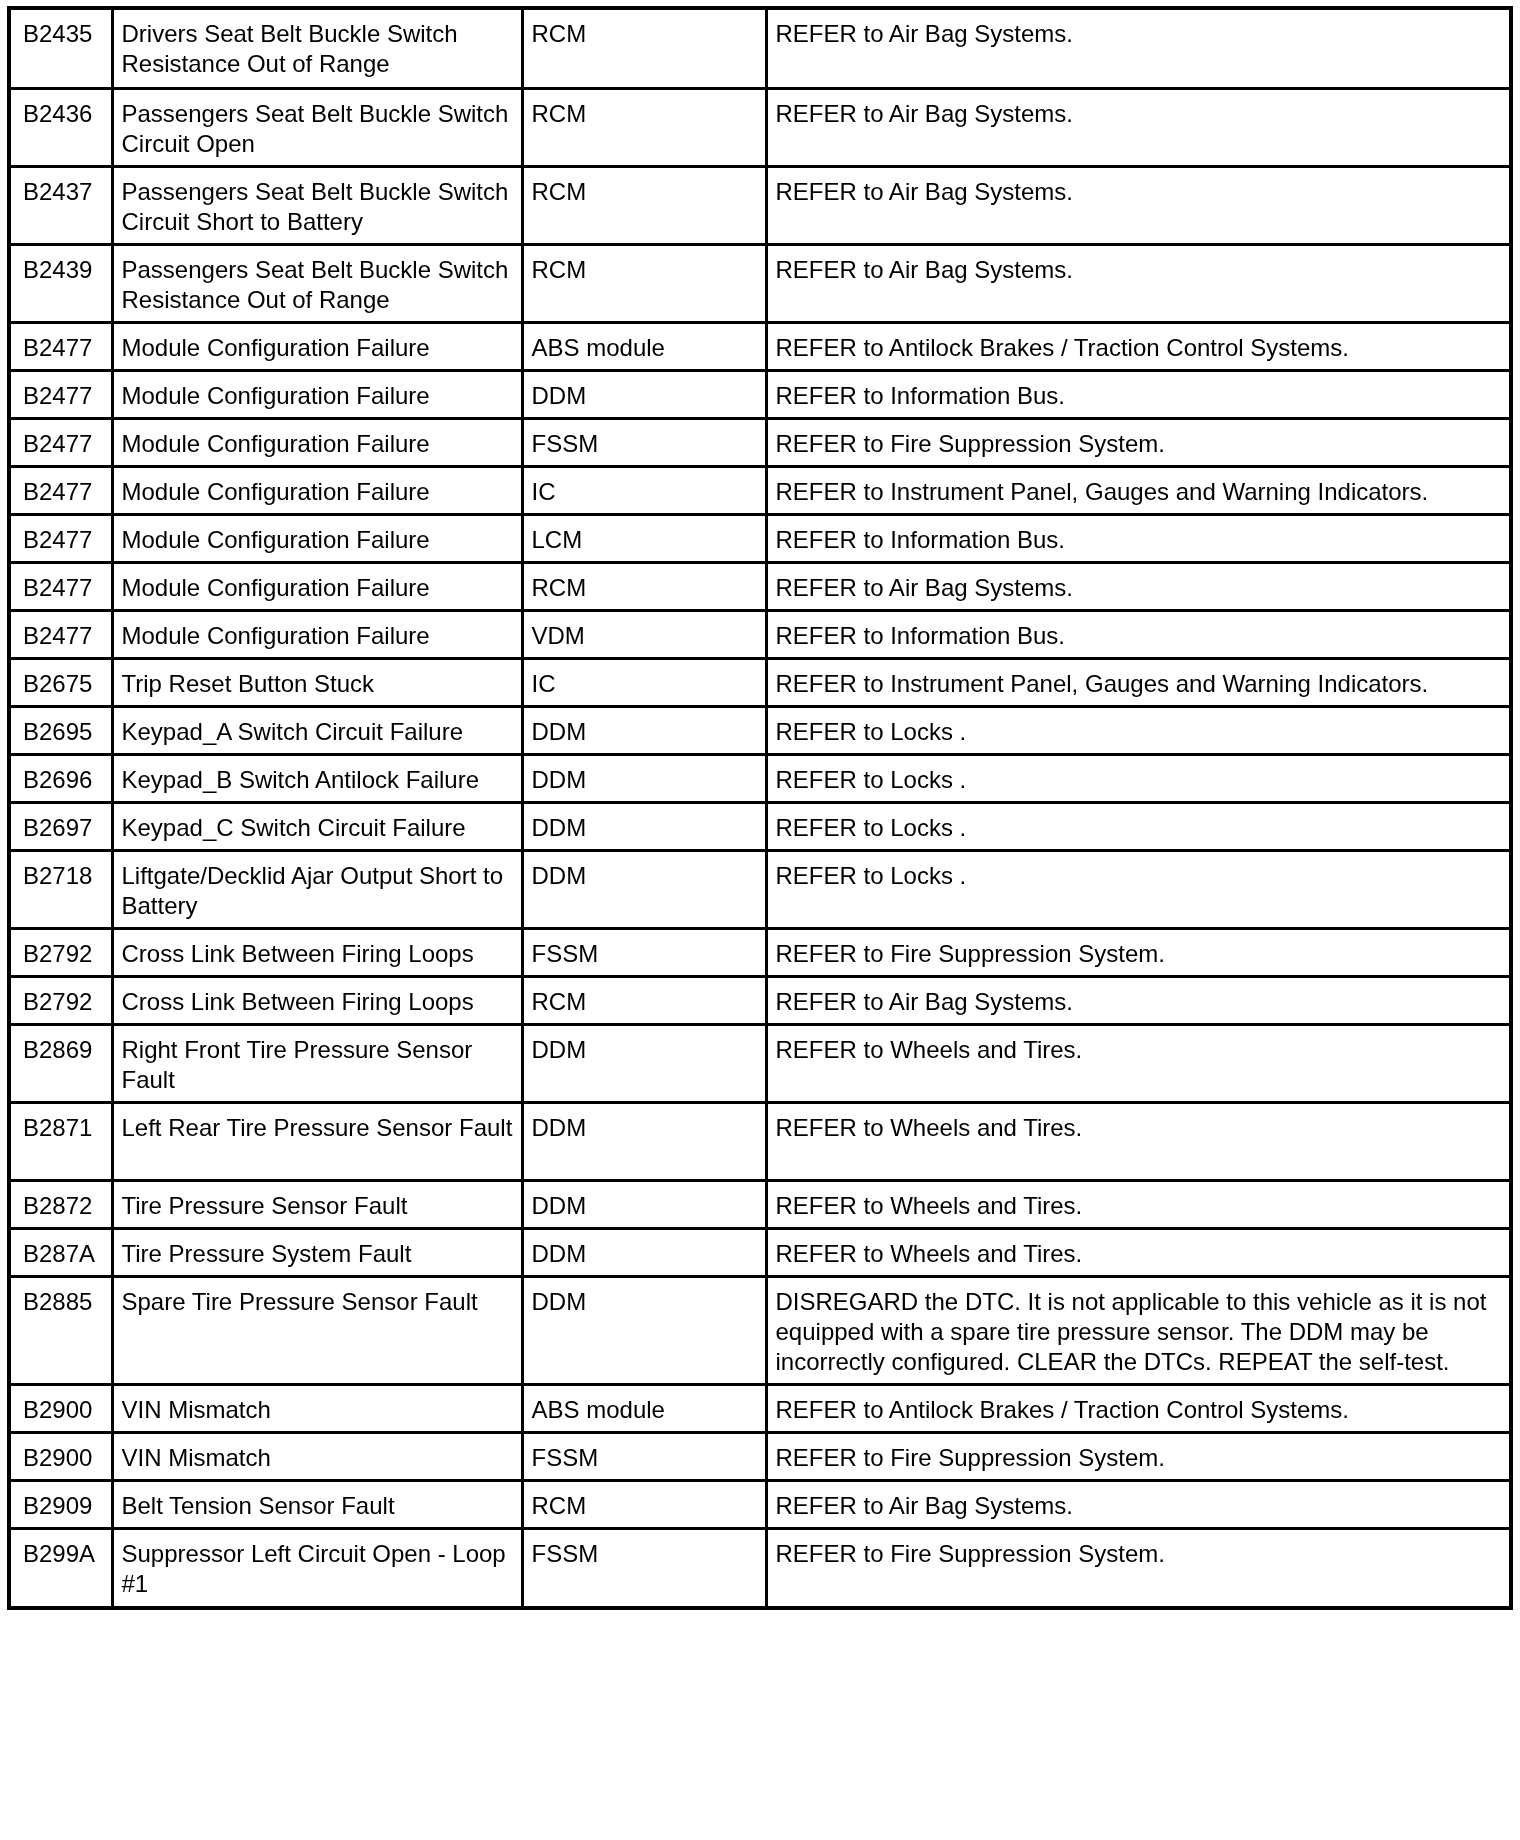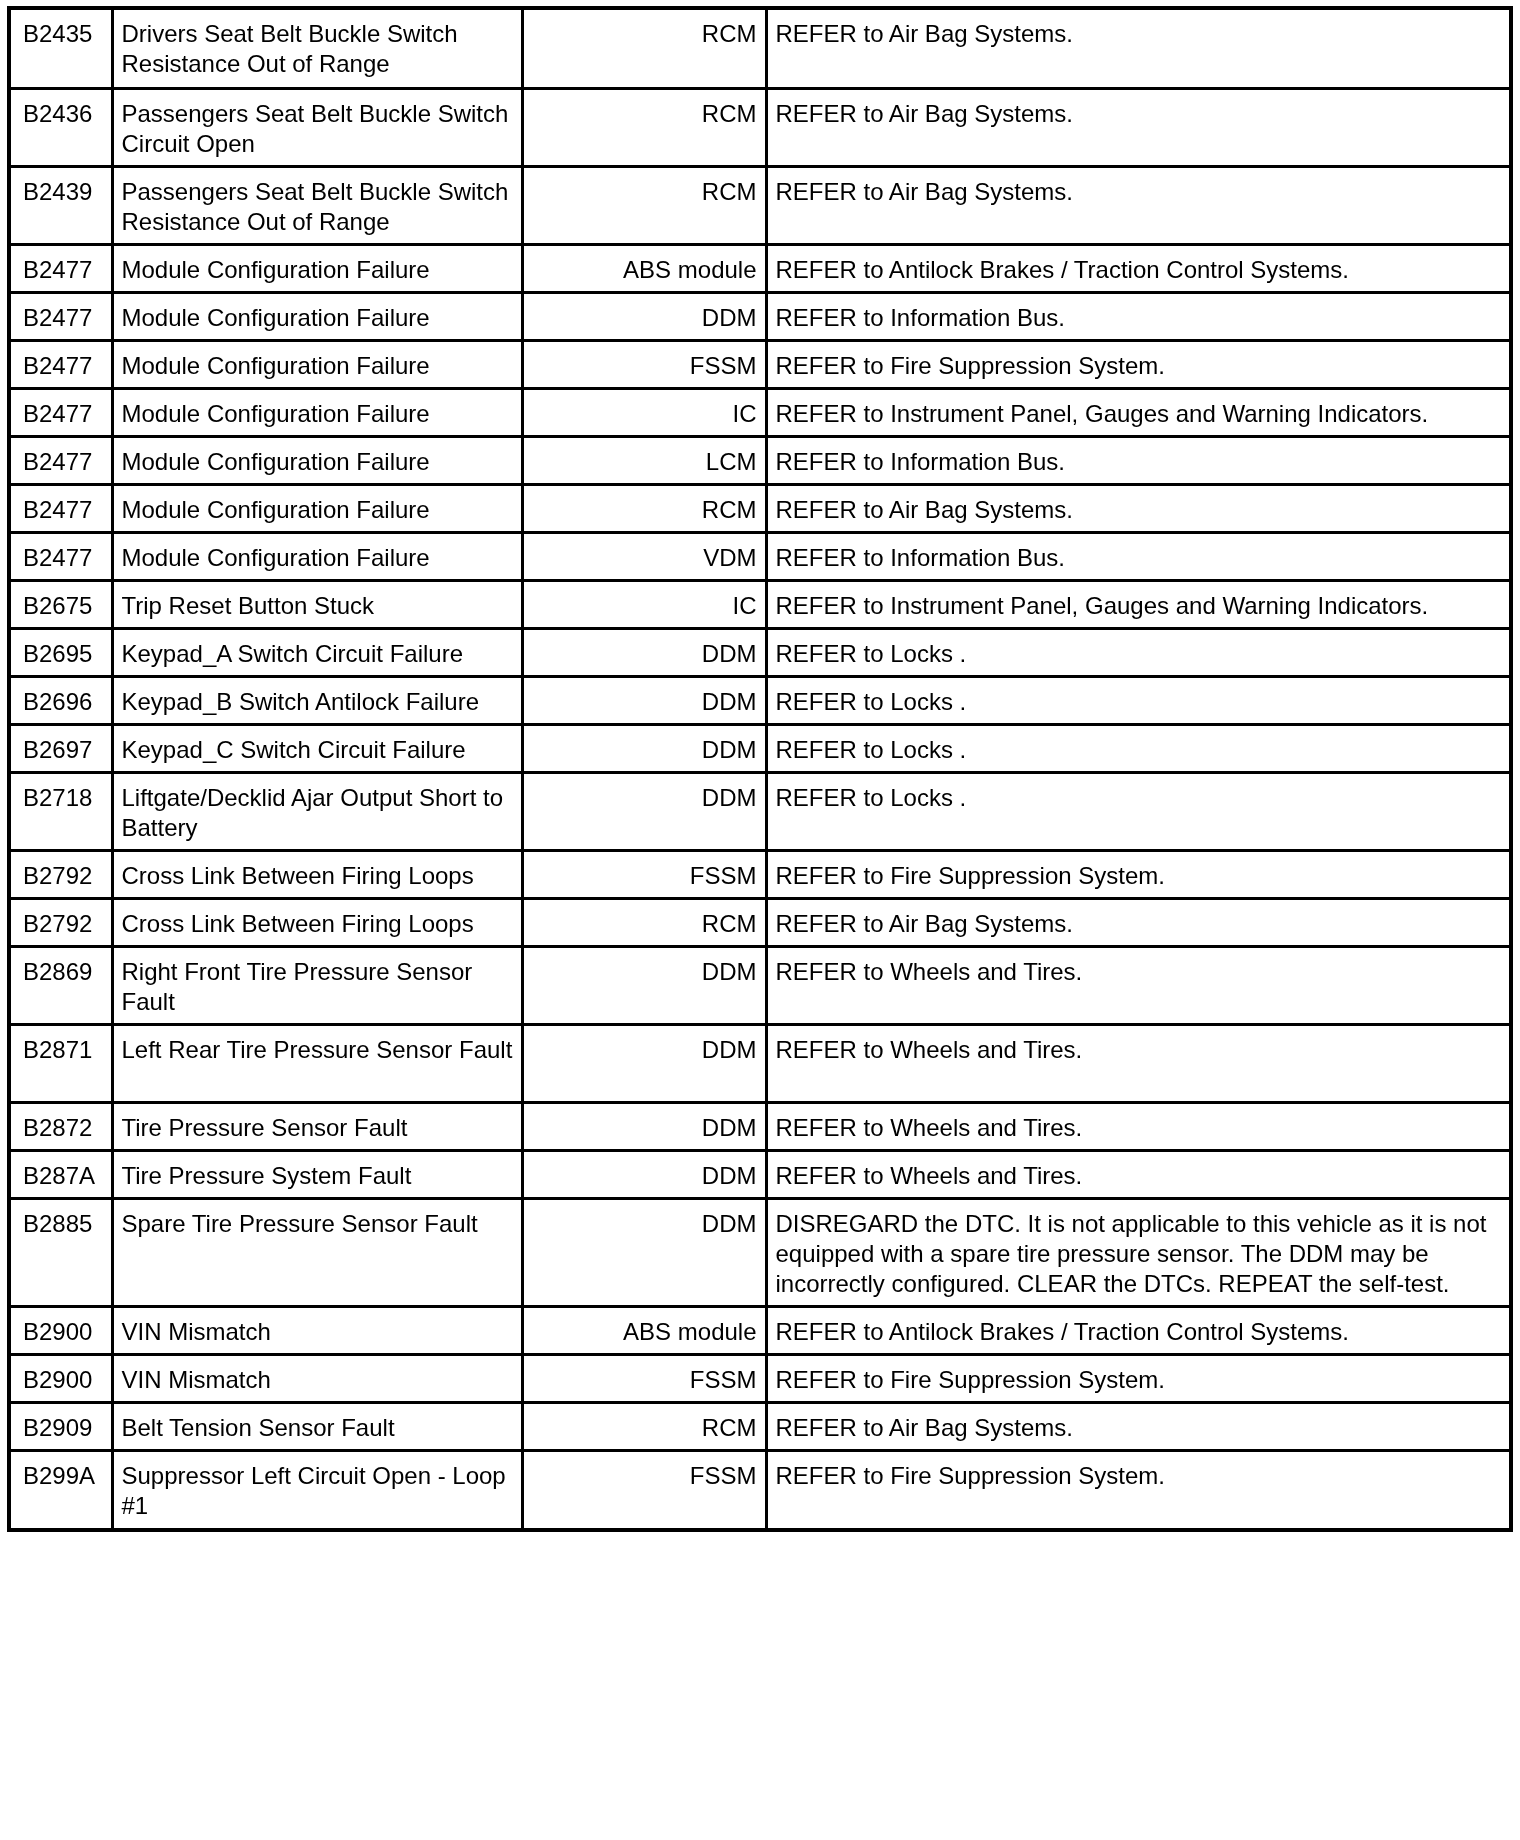--- a/index.html
+++ b/index.html
@@ -4,21 +4,21 @@
 <style>
   html, body { margin: 0; padding: 0; background: #ffffff; }
   body { width: 1520px; height: 1840px; overflow: hidden; font-family: "Liberation Sans", sans-serif; color: #000; }
   #doc { position: absolute; left: 7px; top: 6px; width: 1506px; border: 4px solid #000; box-sizing: border-box; }
   table { border-collapse: collapse; width: 100%; table-layout: fixed; }
   td { border: 3px solid #000; vertical-align: top; font-size: 24px; line-height: 30px; padding: 9px 8px 0 8px; box-sizing: border-box; overflow: hidden; }
   tr:first-child td { border-top: none; }
   tr td:first-child { border-left: none; }
   tr td:last-child { border-right: none; }
   tr:last-child td { border-bottom: none; }
-  td.module { text-align: right; border-left-width: 2px; border-right-width: 2px; }
+  td.module { text-align: left; border-left-width: 2px; border-right-width: 2px; }
   td.code { padding-left: 12px; padding-right: 4px; }
   tr.h1 td { height: 48px; }
   tr.h2 td { height: 78px; }
   tr.h3 td { height: 108px; }
 </style>
 </head>
 <body>
 
 <div id="doc">
   <table>
@@ -31,20 +31,26 @@
     <tbody id="tbody">
         <tr class="h2">
           <td class="code">B2435</td>
           <td class="desc">Drivers Seat Belt Buckle Switch Resistance Out of Range</td>
           <td class="module">RCM</td>
           <td class="action">REFER to Air Bag Systems.</td>
         </tr>
         <tr class="h2">
           <td class="code">B2436</td>
           <td class="desc">Passengers Seat Belt Buckle Switch Circuit Open</td>
+          <td class="module">RCM</td>
+          <td class="action">REFER to Air Bag Systems.</td>
+        </tr>
+        <tr class="h2">
+          <td class="code">B2437</td>
+          <td class="desc">Passengers Seat Belt Buckle Switch Circuit Short to Battery</td>
           <td class="module">RCM</td>
           <td class="action">REFER to Air Bag Systems.</td>
         </tr>
         <tr class="h2">
           <td class="code">B2439</td>
           <td class="desc">Passengers Seat Belt Buckle Switch Resistance Out of Range</td>
           <td class="module">RCM</td>
           <td class="action">REFER to Air Bag Systems.</td>
         </tr>
         <tr class="h1">

